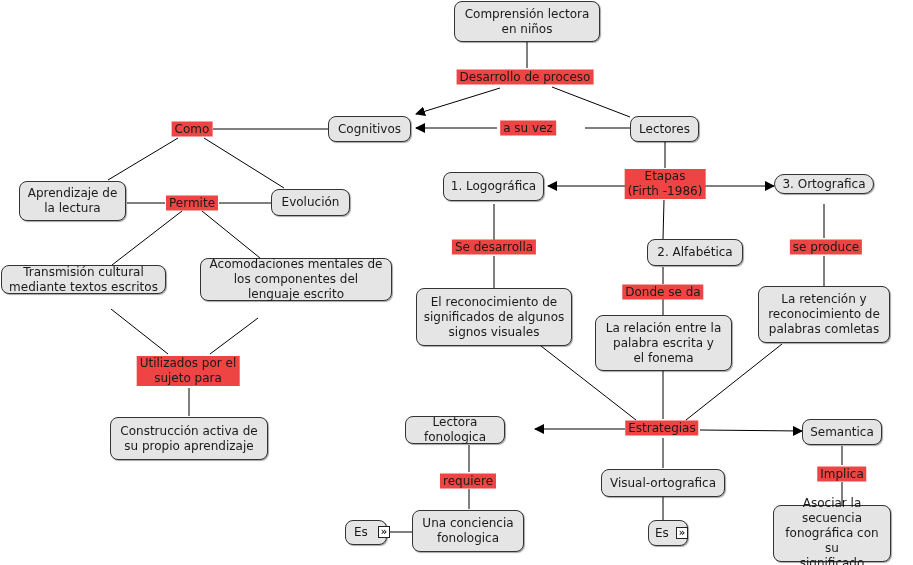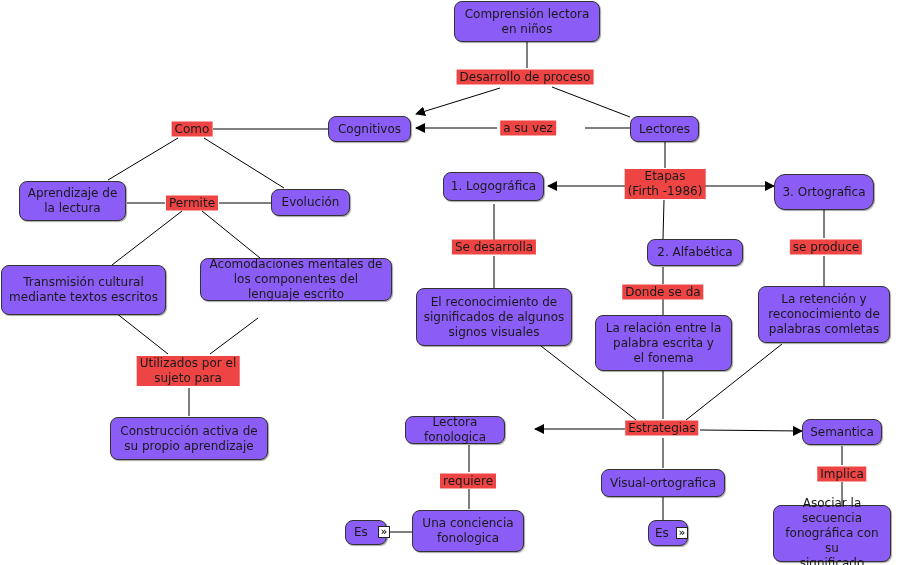--- a/index.html
+++ b/index.html
@@ -1,19 +1,19 @@
 <!DOCTYPE html>
 <html><head>
 <meta charset="utf-8">
 <style>
   html, body { margin:0; padding:0; background:#ffffff; }
   body { width:913px; height:565px; position:relative; overflow:hidden;
          font-family:"DejaVu Sans", sans-serif; font-size:12px; color:#1a1a1a; }
   svg.links { position:absolute; left:0; top:0; width:913px; height:565px; }
-  .node { position:absolute; box-sizing:border-box; background:#8b5cf6; border:1px solid #333;
+  .node { position:absolute; box-sizing:border-box; background:#e5e5e5; border:1px solid #333;
           border-radius:8px; box-shadow:1px 1px 1px rgba(0,0,0,0.35);
           display:flex; align-items:center; justify-content:center; text-align:center;
           line-height:15px; padding:2px 6px; white-space:pre-line; }
   .label { position:absolute; background:#ef4444; text-align:center; line-height:15px;
            white-space:pre-line; padding:0 3px; transform:translate(-50%,-50%); }
   .expand { position:absolute; width:12px; height:12px; box-sizing:border-box; border:1px solid #222;
             background:#fff; font-size:10px; line-height:9px; text-align:center; font-weight:bold; }
 </style>
 </head>
 <body>
@@ -68,30 +68,30 @@
   </g>
 </svg>
 
 <div class="node" style="left:454px;top:1px;width:146px;height:41px;">Comprensión lectora
 en niños</div>
 <div class="node" style="left:328px;top:116px;width:83px;height:26px;">Cognitivos</div>
 <div class="node" style="left:630px;top:116px;width:69px;height:26px;">Lectores</div>
 <div class="node" style="left:19px;top:181px;width:107px;height:40px;">Aprendizaje de
 la lectura</div>
 <div class="node" style="left:271px;top:189px;width:79px;height:27px;">Evolución</div>
-<div class="node" style="left:1px;top:265px;width:165px;height:50px;">Transmisión cultural
+<div class="node" style="left:1px;top:265px;width:165px;height:29px;">Transmisión cultural
 mediante textos escritos</div>
 <div class="node" style="left:200px;top:258px;width:192px;height:43px;">Acomodaciones mentales de
 los componentes del
 lenguaje escrito</div>
 <div class="node" style="left:110px;top:417px;width:158px;height:43px;">Construcción activa de
 su propio aprendizaje</div>
 <div class="node" style="left:443px;top:172px;width:101px;height:29px;">1. Logográfica</div>
 <div class="node" style="left:647px;top:239px;width:96px;height:27px;">2. Alfabética</div>
-<div class="node" style="left:774px;top:174px;width:100px;height:36px;border-radius:11px;">3. Ortografica</div>
+<div class="node" style="left:774px;top:174px;width:100px;height:20px;border-radius:11px;">3. Ortografica</div>
 <div class="node" style="left:416px;top:288px;width:156px;height:58px;">El reconocimiento de
 significados de algunos
 signos visuales</div>
 <div class="node" style="left:595px;top:315px;width:137px;height:56px;">La relación entre la
 palabra escrita y
 el fonema</div>
 <div class="node" style="left:758px;top:286px;width:132px;height:57px;">La retención y
 reconocimiento de
 palabras comletas</div>
 <div class="node" style="left:405px;top:416px;width:100px;height:28px;">Lectora fonologica</div>

